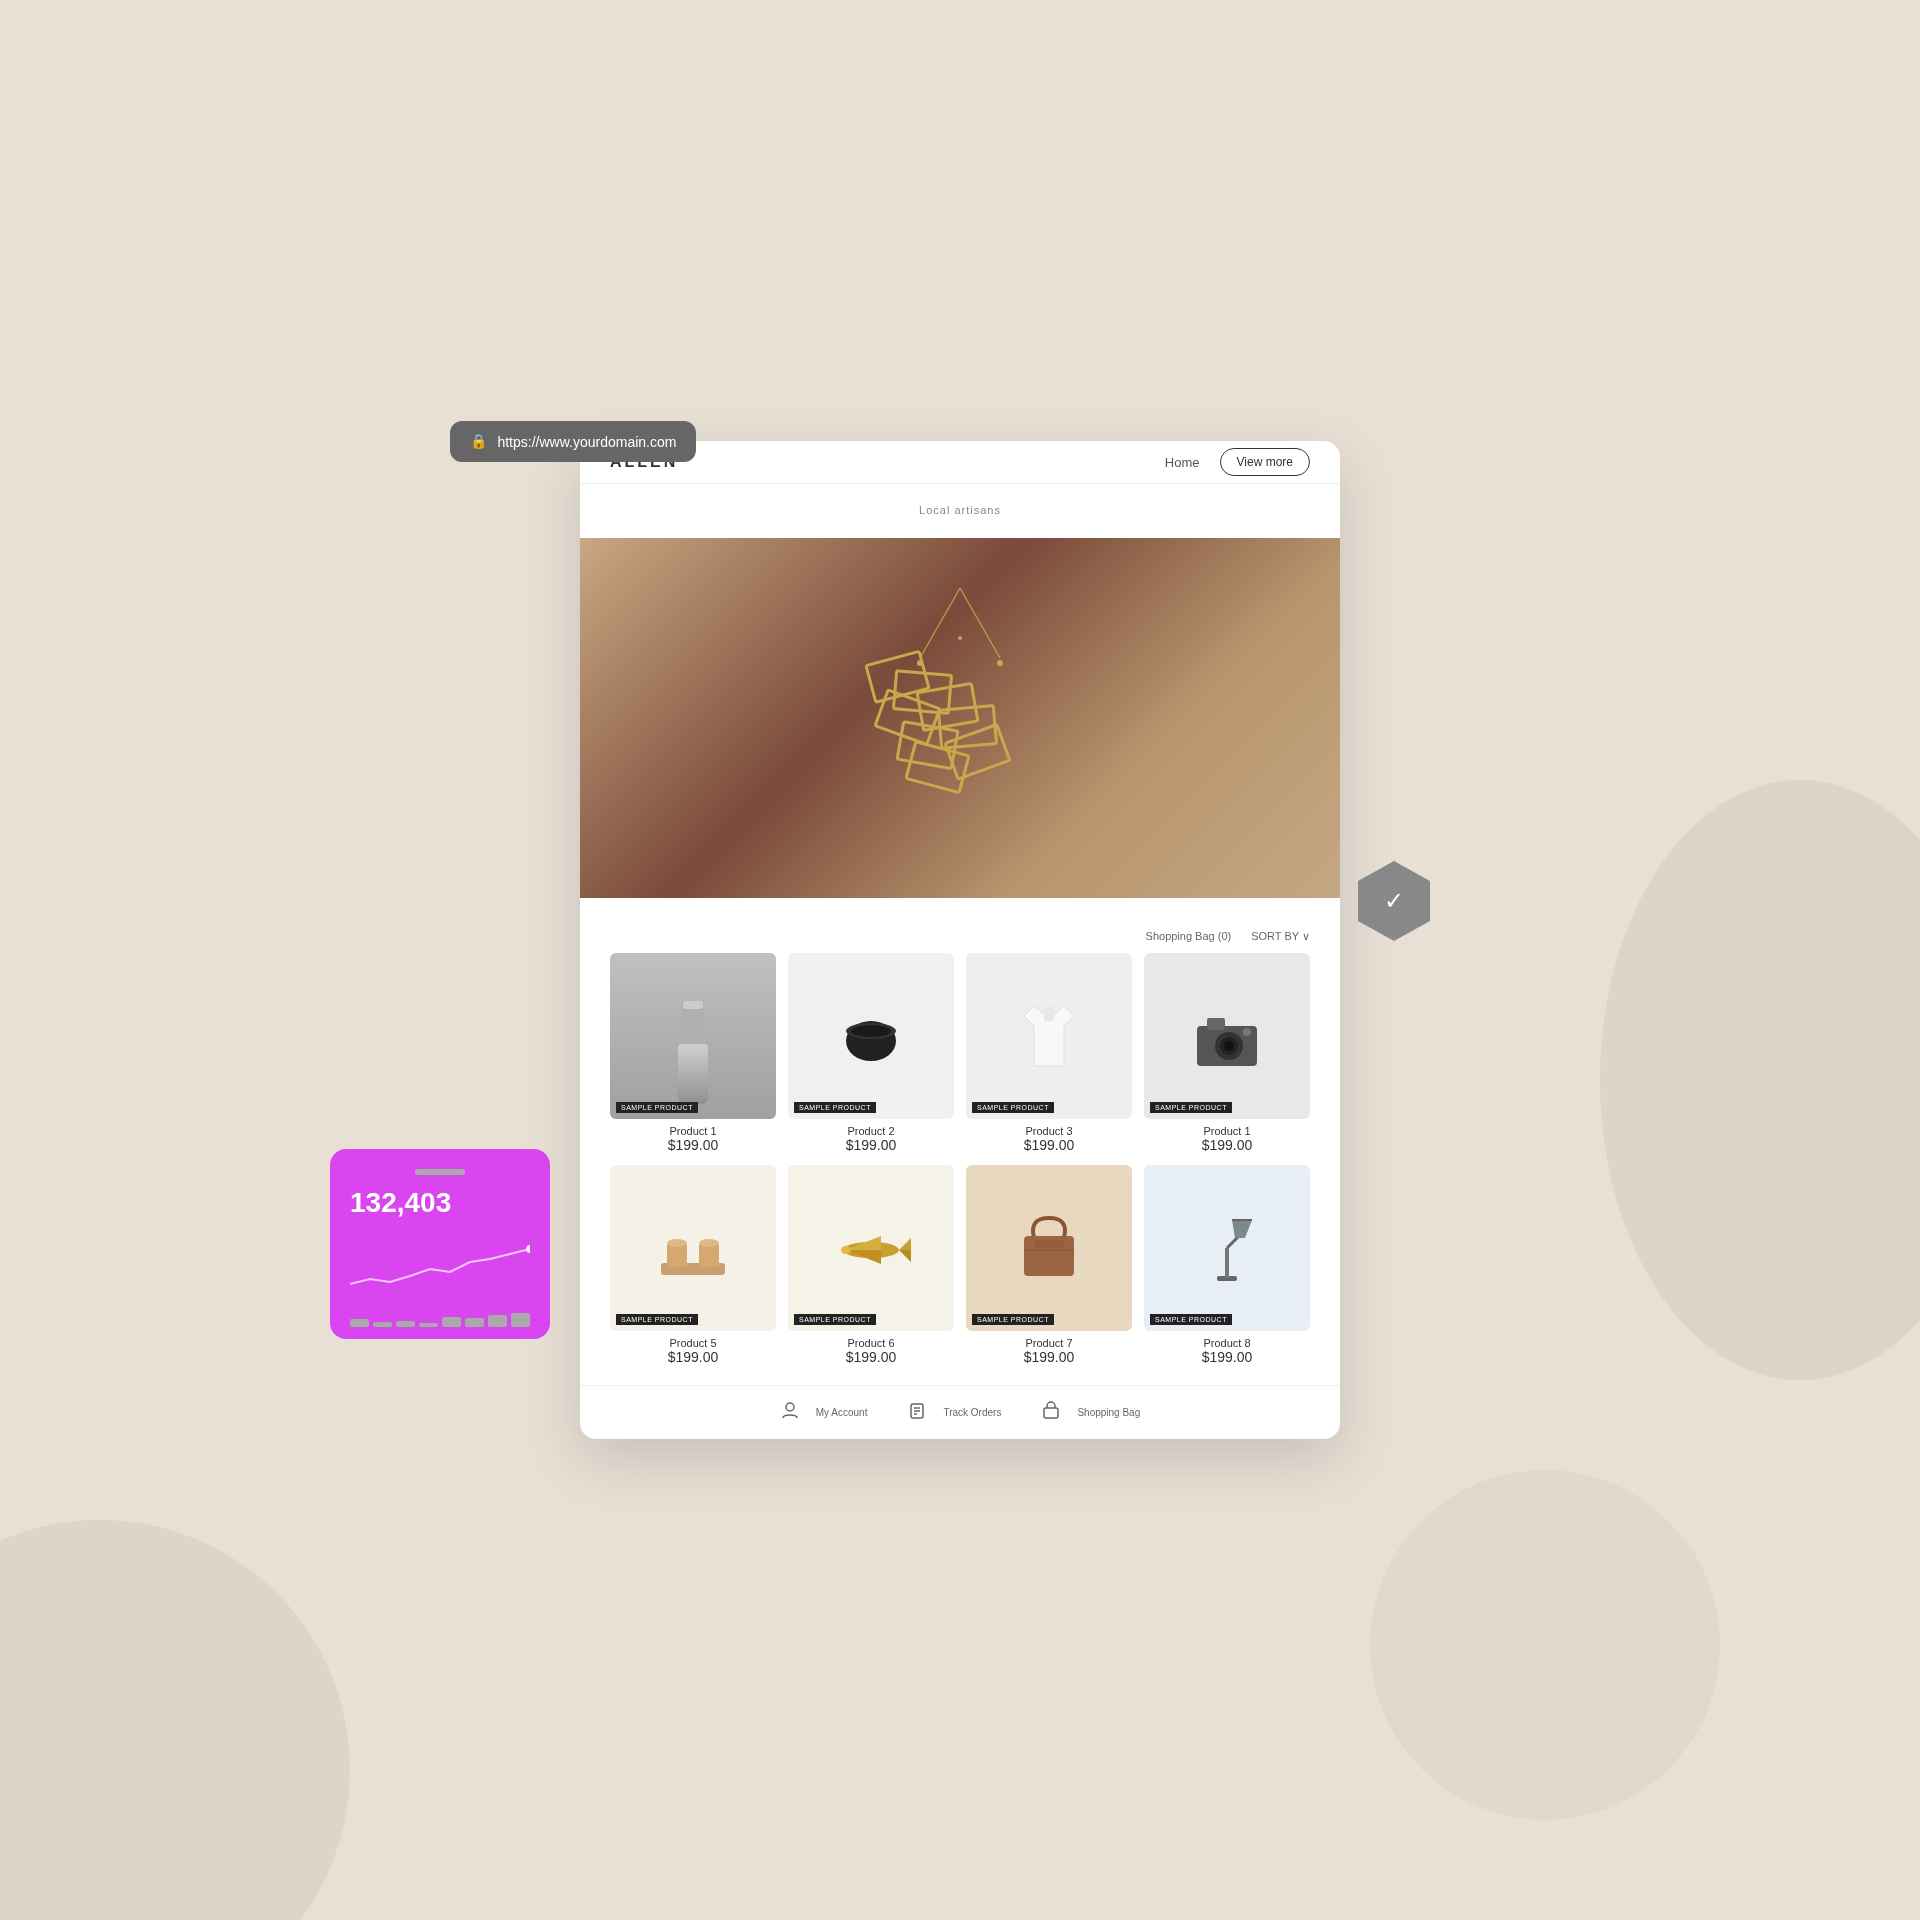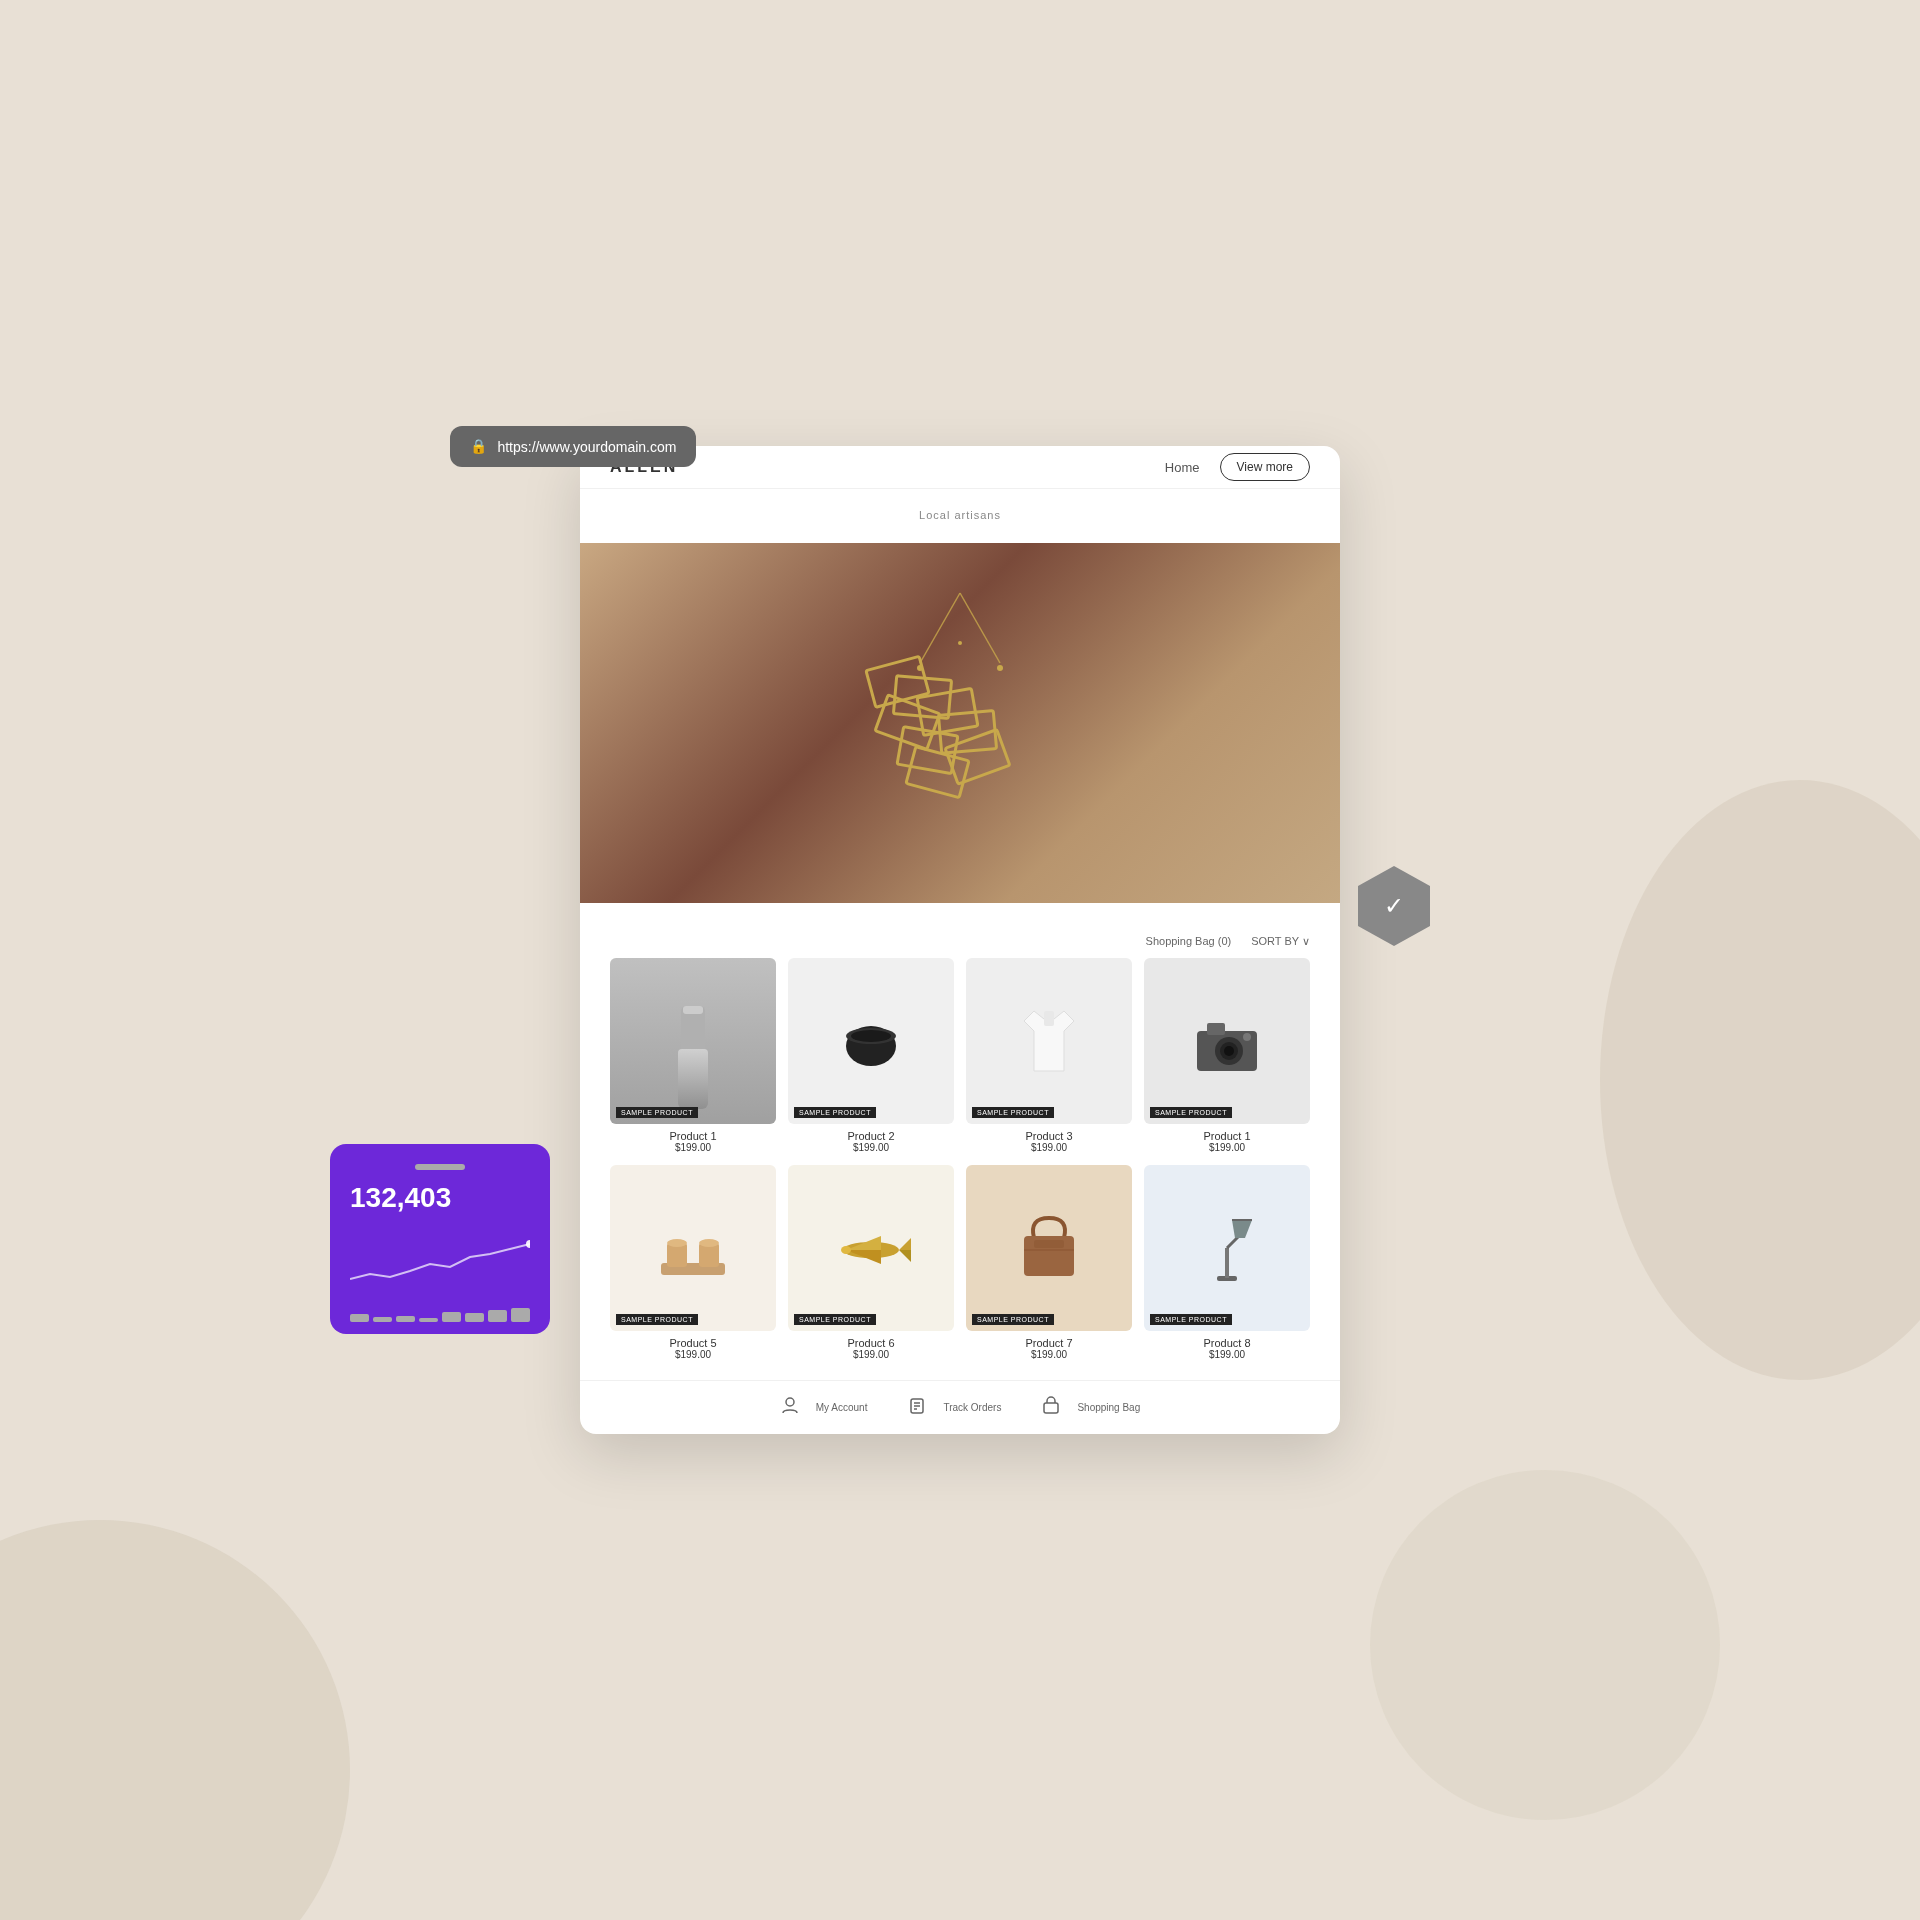--- a/index.html
+++ b/index.html
@@ -104,21 +104,21 @@
       font-size: 24px;
     }
 
     
     .stats-widget {
       position: absolute;
       left: -250px;
       bottom: 100px;
       width: 220px;
       height: 190px;
-      background: #6d28d9;
+      background: #d946ef;
       border-radius: 16px;
       padding: 20px;
       z-index: 20;
     }
     .stats-widget .widget-handle {
       width: 50px;
       height: 6px;
       background: #aaa;
       border-radius: 3px;
       margin: 0 auto 12px;
@@ -276,21 +276,21 @@
       letter-spacing: 0.5px;
     }
     .product-name {
       font-family: Arial, sans-serif;
       font-size: 11px;
       color: #333;
       text-align: center;
     }
     .product-price {
       font-family: Arial, sans-serif;
-      font-size: 10px;
+      font-size: 14px;
       color: #333;
       text-align: center;
     }
 
     
     .img-tumbler {
       background: linear-gradient(180deg, #c0c0c0 0%, #a0a0a0 100%);
       position: relative;
     }
     .img-tumbler::after {

